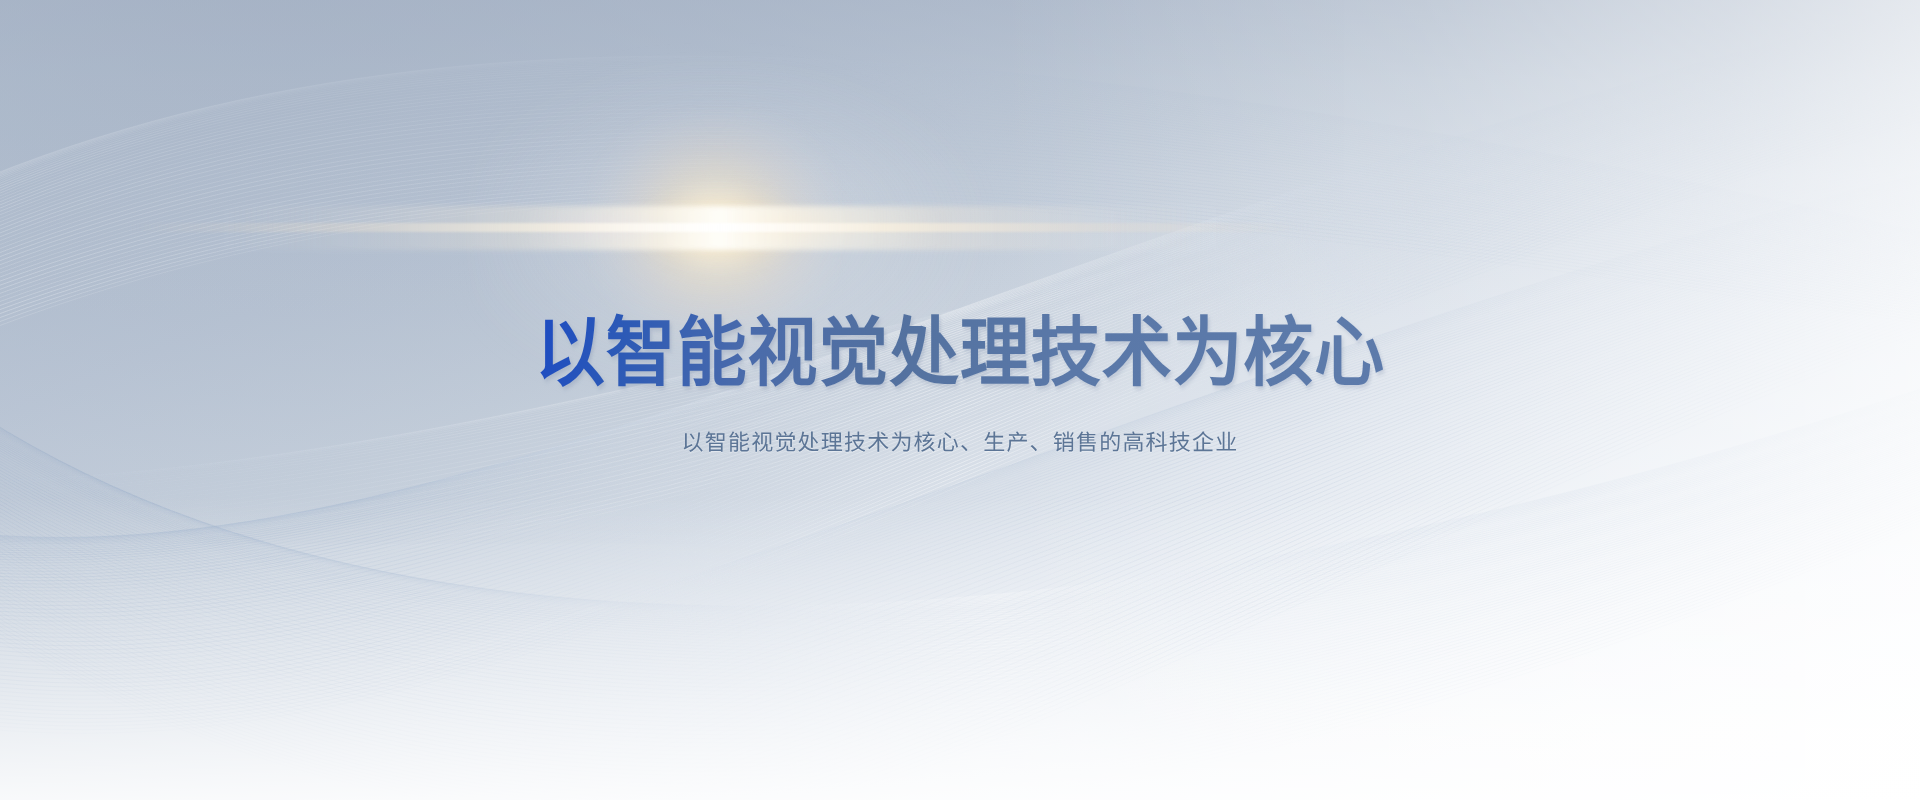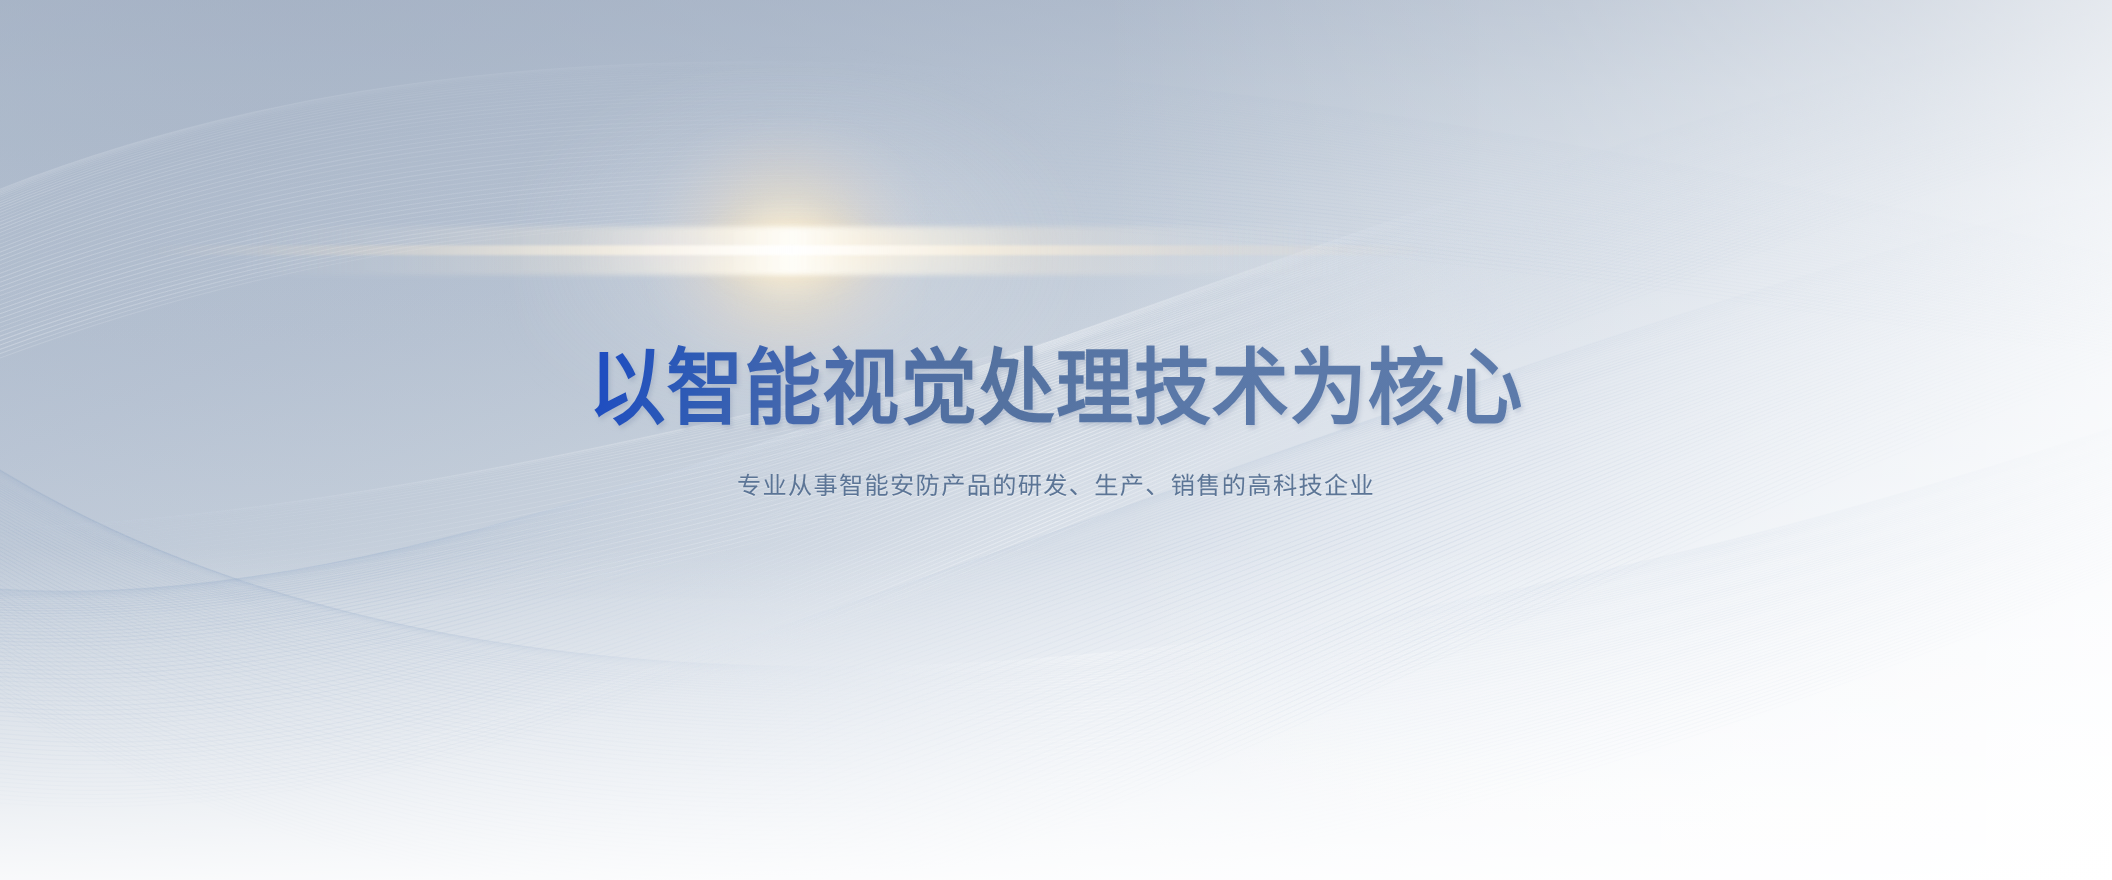--- a/index.html
+++ b/index.html
@@ -652,16 +652,16 @@
   <div class="flare flare-core"></div>
   <div class="flare flare-warm"></div>
   <div class="flare flare-chroma-a"></div>
   <div class="flare flare-chroma-b"></div>
   <div class="flare flare-streak"></div>
   <div class="flare flare-streak-thin"></div>
 
   <div class="content">
     <h1 class="headline">以智能视觉处理技术为核心</h1>
 
-    <p class="subtitle">专业从事智能安防产品的研发、生产、销售的高科技企业</p>
+    <p class="subtitle">以智能视觉处理技术为核心、生产、销售的高科技企业</p>
 
   </div>
 </div>
 
 </body></html>

